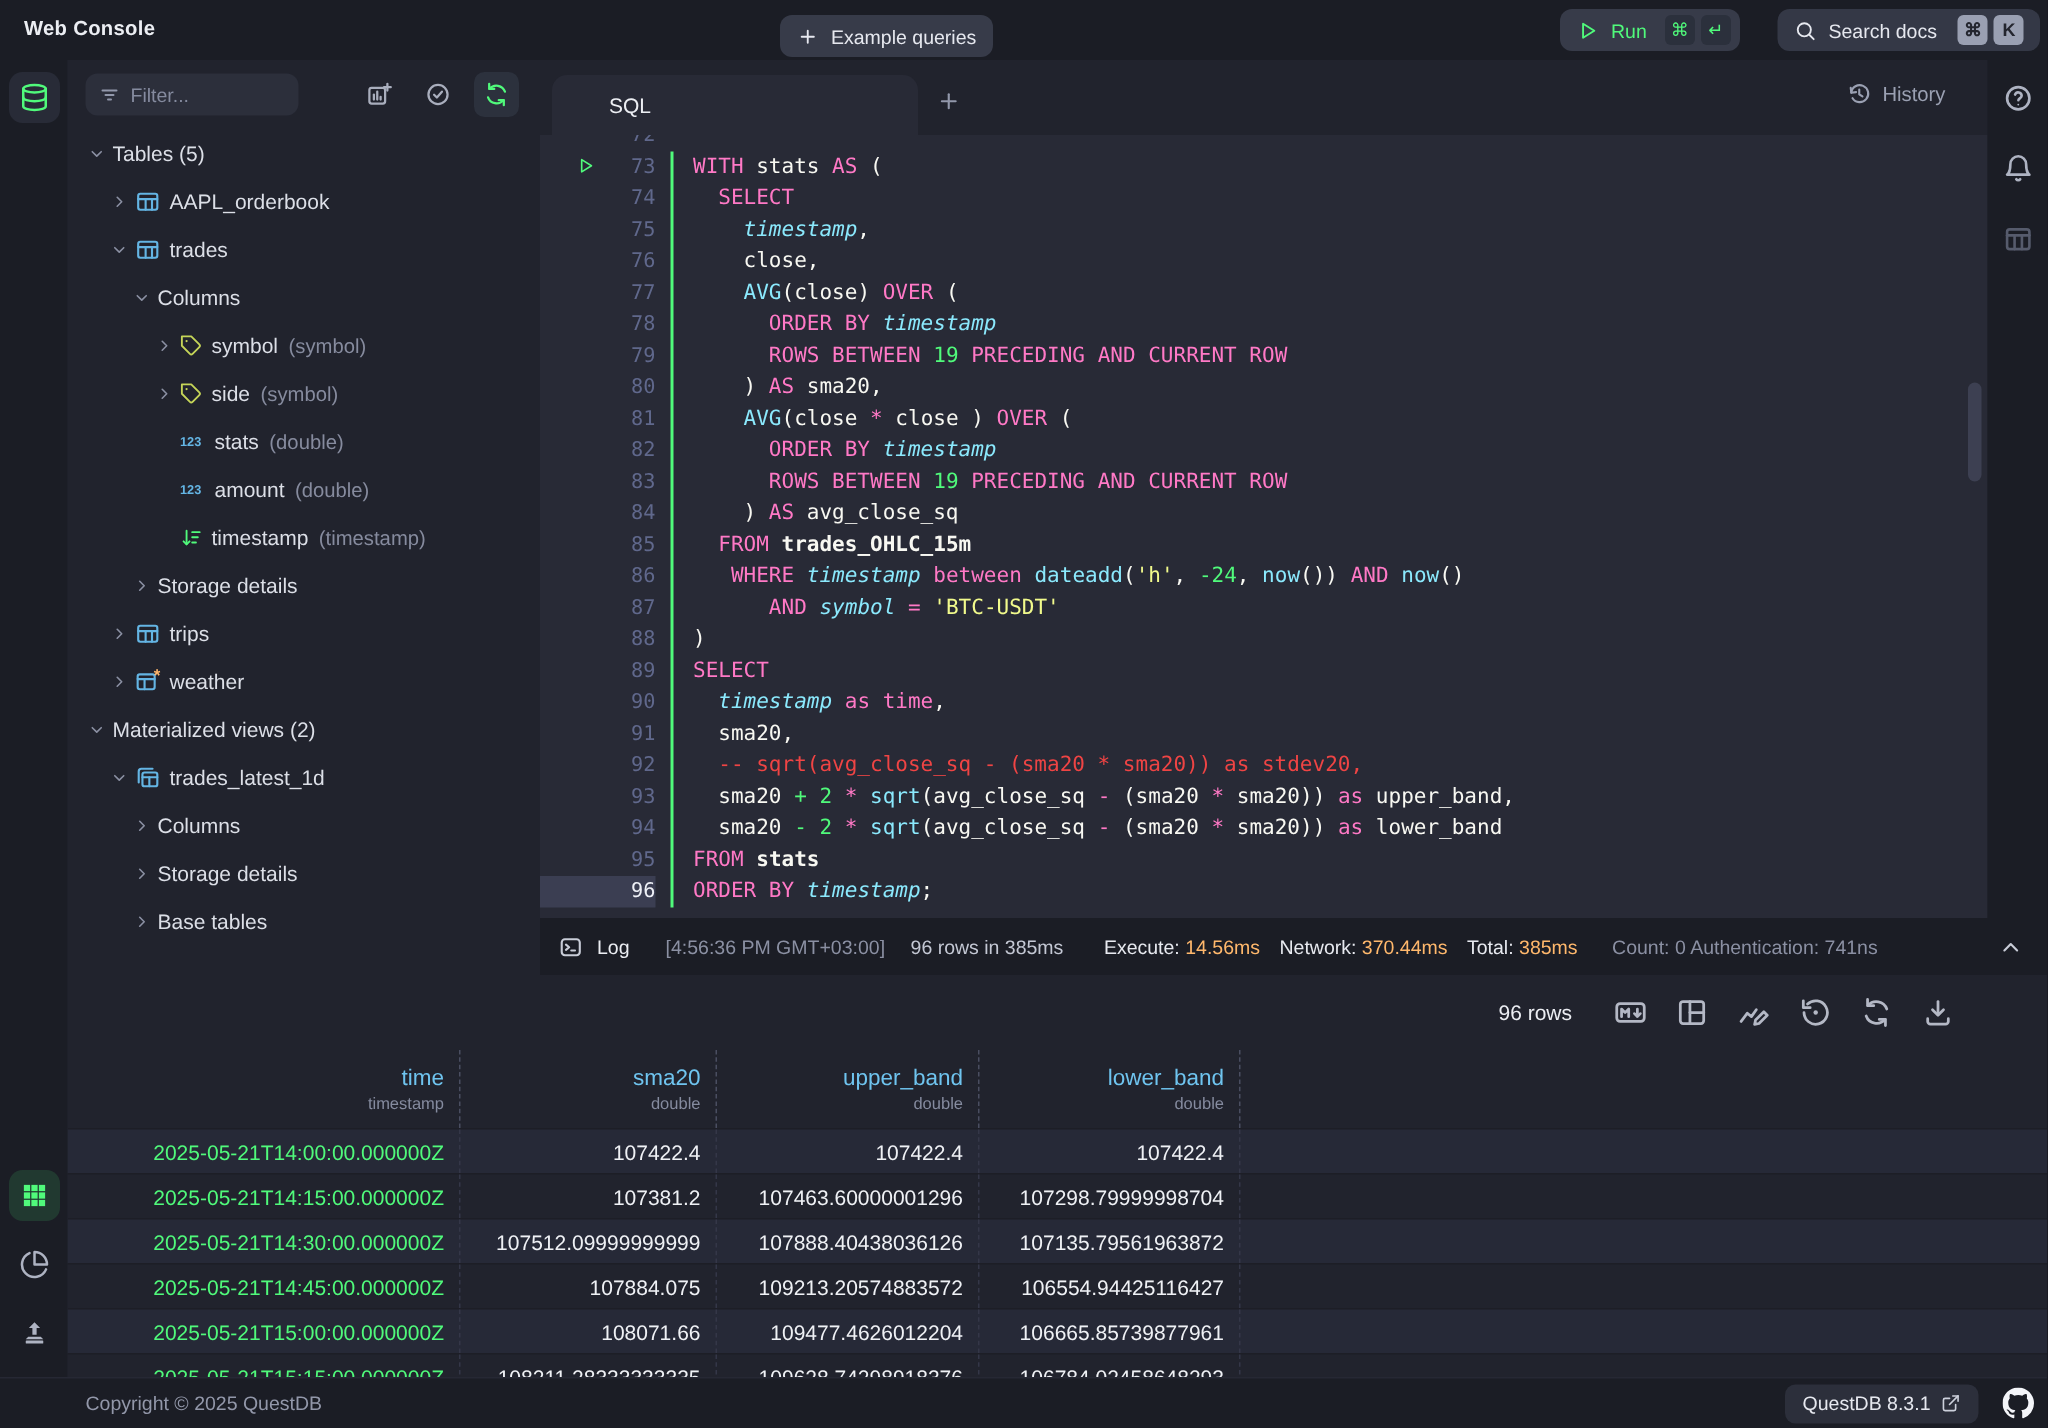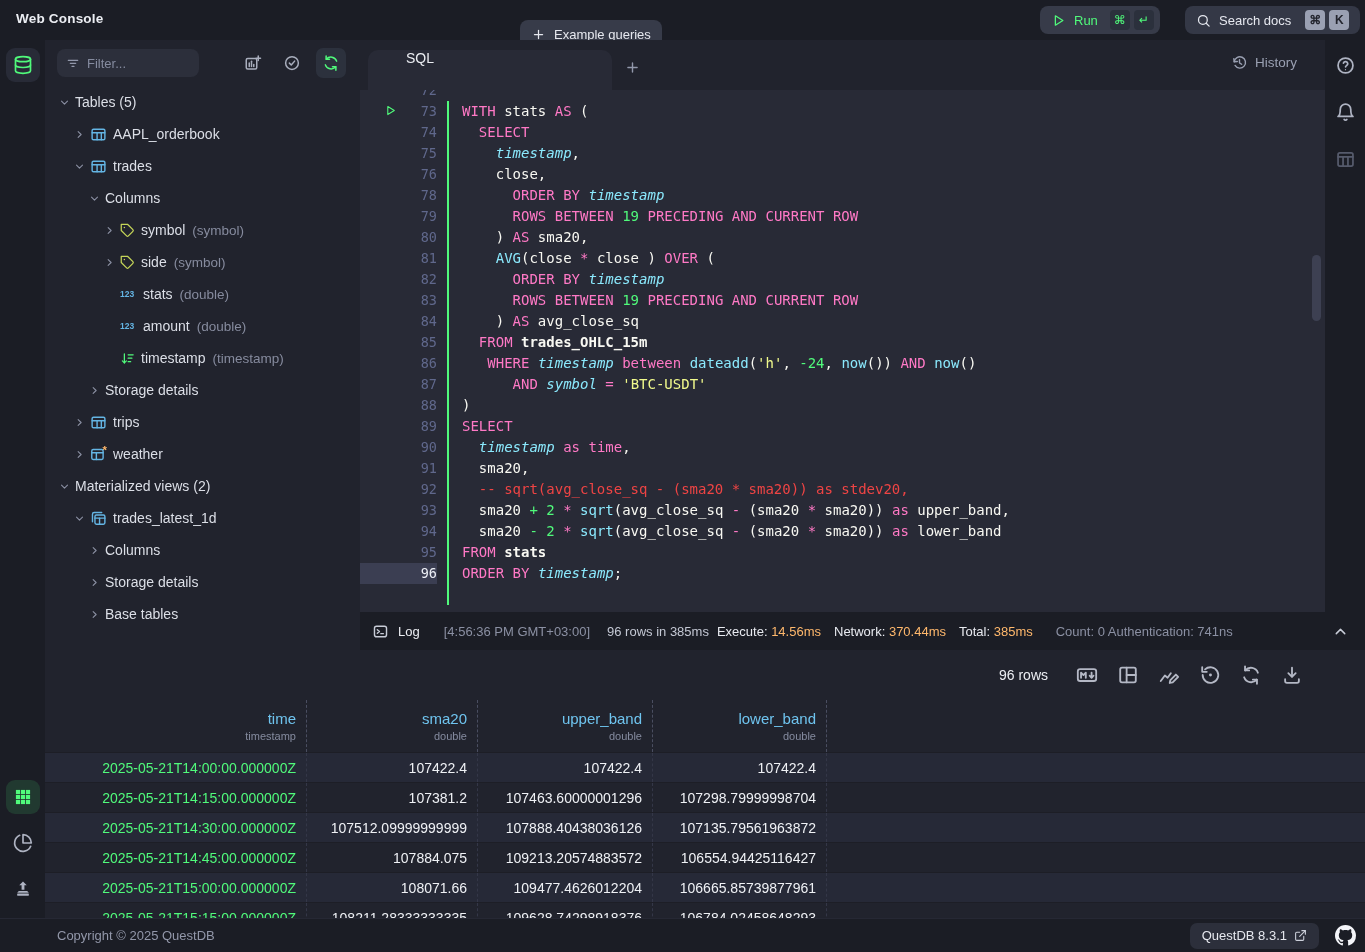--- a/index.html
+++ b/index.html
@@ -6,21 +6,21 @@
   body{width:1365px;height:952px;overflow:hidden;font-family:"Liberation Sans",sans-serif;}
   *{box-sizing:border-box;}
   .app{position:relative;width:1365px;height:952px;background:#21232d;overflow:hidden;}
   .icon{display:inline-flex;width:18px;height:18px;flex:none;}
   .icon svg{width:100%;height:100%;display:block;}
 
   
   #topbar{position:absolute;left:0;top:0;width:1365px;height:40px;background:#1b1d25;}
   .app-title{position:absolute;left:16px;top:11px;font-size:13.5px;font-weight:700;color:#eceef3;letter-spacing:.2px;}
   .tb-btn{display:flex;align-items:center;gap:8px;background:#373b49;border-radius:8px;height:28px;padding:0 11px;color:#e6e8ef;font-size:13px;cursor:pointer;}
-  #example-queries{position:absolute;left:520px;top:20px;}
+  #example-queries{position:absolute;left:520px;top:10px;}
   #run-btn{position:absolute;left:1040px;top:6px;color:#50fa7b;padding:0 6px 0 11px;}
   #search-docs{position:absolute;left:1185px;top:6px;background:#343846;}
   .key{display:inline-flex;align-items:center;justify-content:center;min-width:20px;height:20px;border-radius:4px;font-size:12px;padding:0 3px;}
   .key.green{background:#2b303c;color:#50fa7b;}
   .key.light{background:#9aa0b2;color:#23252e;font-weight:700;}
   #run-btn .keys{display:flex;gap:4px;margin-left:4px;}
   #search-docs .keys{display:flex;gap:4px;margin-left:6px;}
   .tb-btn .icon{width:15px;height:15px;}
 
   
@@ -50,21 +50,21 @@
   .chev-spacer{width:17px;flex:none;}
   .num-badge{width:17px;margin-right:6px;color:#64b5e4;font-size:8.5px;font-weight:700;display:inline-flex;align-items:center;letter-spacing:0;}
   .tree-label{color:#dcdfe7;}
   .tree-type{margin-left:7px;color:#868b9e;font-size:13.5px;}
   .icon.c-table{color:#64b5e4;}
   .icon.c-tag{color:#c5d558;width:15px;height:15px;}
   .icon.c-sort{color:#50fa7b;width:15px;height:15px;}
 
   
   #tabbar{position:absolute;left:360px;top:40px;width:965px;height:50px;background:#21232d;}
-  .sql-tab{position:absolute;left:8px;top:10px;width:244px;height:40px;background:#282a36;border-radius:10px 10px 0 0;display:flex;padding-left:38px;color:#eceef3;font-size:14px;cursor:pointer;}
+  .sql-tab{position:absolute;left:8px;top:10px;width:244px;height:40px;background:#282a36;border-radius:10px 10px 0 0;display:flex;align-items:center;padding-left:38px;color:#eceef3;font-size:14px;cursor:pointer;}
   .add-tab{position:absolute;left:264px;top:19px;width:17px;height:17px;color:#9298ab;cursor:pointer;}
   .history-btn{position:absolute;right:28px;top:14px;display:flex;align-items:center;gap:7px;color:#9aa0b2;font-size:13.5px;cursor:pointer;}
   .history-btn .icon{width:17px;height:17px;}
 
   #code{position:absolute;left:360px;top:90px;width:965px;height:522px;background:#282a36;overflow:hidden;font-family:"DejaVu Sans Mono",monospace;font-size:14px;}
   #code-lines{position:absolute;left:0;top:-10px;right:16px;}
   .code-line{display:flex;height:21px;line-height:21px;white-space:pre;}
   .gutter{width:77px;text-align:right;color:#60688c;flex:none;font-size:13.5px;}
   .code-line.active .gutter{background:#3b3e52;color:#eef0f6;}
   .line-text{padding-left:25px;}
@@ -85,21 +85,21 @@
   #right-rail .rail-btn{width:24px;height:24px;}
   #right-rail .rail-btn .icon{width:21px;height:21px;}
   #right-rail .rail-btn:nth-child(3){color:#565b6c;}
 
   
   #logbar{position:absolute;left:360px;top:612px;width:1005px;height:38px;background:#1b1d25;display:flex;align-items:center;font-size:13px;color:#8b90a3;padding:0 16px 0 12px;}
   #logbar .icon{width:17px;height:17px;color:#c9cdd8;}
   .log-label{color:#eceef3;margin-left:9px;}
   .log-ts{margin-left:24px;color:#8b90a3;}
   .log-summary{margin-left:17px;color:#c4c8d4;}
-  .log-metrics{margin-left:8px;display:flex;gap:13px;}
+  .log-metrics{margin-left:27px;display:flex;gap:13px;}
   .metric .m-label{color:#e8eaf0;}
   .metric .m-value{color:#ffb86c;}
   .log-extra{margin-left:23px;}
   .log-collapse{margin-left:auto;width:15px;height:15px;color:#b9bdc9;cursor:pointer;}
 
   
   #results-toolbar{position:absolute;left:45px;top:650px;width:1320px;height:50px;background:#21232d;display:flex;align-items:center;justify-content:flex-end;padding-right:62px;gap:19px;}
   .rows-count{color:#eceef3;font-size:14px;margin-right:9px;}
   .tool-btn{width:22px;height:22px;color:#b4b8c5;cursor:pointer;}
   .tool-btn .icon{width:22px;height:22px;}
@@ -489,20 +489,21 @@
         <svg viewBox="0 0 24 24" fill="none" stroke="currentColor" stroke-width="2" stroke-linecap="round" stroke-linejoin="round">
           <polygon points="7 4.5 19 12 7 19.5"></polygon>
         </svg>
       </span>
     <div id="code-lines" data-name="code-lines">
         <div class="code-line" data-name="code-line-72"><span class="gutter" data-name="line-number">72</span><span class="line-text" data-name="code-text"></span></div>
         <div class="code-line" data-name="code-line-73"><span class="gutter" data-name="line-number">73</span><span class="line-text" data-name="code-text"><span class="tk-kw">WITH</span><span class="tk-pl"> stats </span><span class="tk-kw">AS</span><span class="tk-pl"> (</span></span></div>
         <div class="code-line" data-name="code-line-74"><span class="gutter" data-name="line-number">74</span><span class="line-text" data-name="code-text"><span class="tk-pl">  </span><span class="tk-kw">SELECT</span></span></div>
         <div class="code-line" data-name="code-line-75"><span class="gutter" data-name="line-number">75</span><span class="line-text" data-name="code-text"><span class="tk-pl">    </span><span class="tk-var">timestamp</span><span class="tk-pl">,</span></span></div>
         <div class="code-line" data-name="code-line-76"><span class="gutter" data-name="line-number">76</span><span class="line-text" data-name="code-text"><span class="tk-pl">    close,</span></span></div>
+        <div class="code-line" data-name="code-line-77"><span class="gutter" data-name="line-number">77</span><span class="line-text" data-name="code-text"><span class="tk-pl">    </span><span class="tk-fn">AVG</span><span class="tk-pl">(close) </span><span class="tk-kw">OVER</span><span class="tk-pl"> (</span></span></div>
         <div class="code-line" data-name="code-line-78"><span class="gutter" data-name="line-number">78</span><span class="line-text" data-name="code-text"><span class="tk-pl">      </span><span class="tk-kw">ORDER BY</span><span class="tk-pl"> </span><span class="tk-var">timestamp</span></span></div>
         <div class="code-line" data-name="code-line-79"><span class="gutter" data-name="line-number">79</span><span class="line-text" data-name="code-text"><span class="tk-pl">      </span><span class="tk-kw">ROWS BETWEEN</span><span class="tk-pl"> </span><span class="tk-num">19</span><span class="tk-pl"> </span><span class="tk-kw">PRECEDING AND CURRENT ROW</span></span></div>
         <div class="code-line" data-name="code-line-80"><span class="gutter" data-name="line-number">80</span><span class="line-text" data-name="code-text"><span class="tk-pl">    ) </span><span class="tk-kw">AS</span><span class="tk-pl"> sma20,</span></span></div>
         <div class="code-line" data-name="code-line-81"><span class="gutter" data-name="line-number">81</span><span class="line-text" data-name="code-text"><span class="tk-pl">    </span><span class="tk-fn">AVG</span><span class="tk-pl">(close </span><span class="tk-kw">*</span><span class="tk-pl"> close ) </span><span class="tk-kw">OVER</span><span class="tk-pl"> (</span></span></div>
         <div class="code-line" data-name="code-line-82"><span class="gutter" data-name="line-number">82</span><span class="line-text" data-name="code-text"><span class="tk-pl">      </span><span class="tk-kw">ORDER BY</span><span class="tk-pl"> </span><span class="tk-var">timestamp</span></span></div>
         <div class="code-line" data-name="code-line-83"><span class="gutter" data-name="line-number">83</span><span class="line-text" data-name="code-text"><span class="tk-pl">      </span><span class="tk-kw">ROWS BETWEEN</span><span class="tk-pl"> </span><span class="tk-num">19</span><span class="tk-pl"> </span><span class="tk-kw">PRECEDING AND CURRENT ROW</span></span></div>
         <div class="code-line" data-name="code-line-84"><span class="gutter" data-name="line-number">84</span><span class="line-text" data-name="code-text"><span class="tk-pl">    ) </span><span class="tk-kw">AS</span><span class="tk-pl"> avg_close_sq</span></span></div>
         <div class="code-line" data-name="code-line-85"><span class="gutter" data-name="line-number">85</span><span class="line-text" data-name="code-text"><span class="tk-pl">  </span><span class="tk-kw">FROM</span><span class="tk-pl"> </span><span class="tk-bd">trades_OHLC_15m</span></span></div>
         <div class="code-line" data-name="code-line-86"><span class="gutter" data-name="line-number">86</span><span class="line-text" data-name="code-text"><span class="tk-pl">   </span><span class="tk-kw">WHERE</span><span class="tk-pl"> </span><span class="tk-var">timestamp</span><span class="tk-pl"> </span><span class="tk-kw">between</span><span class="tk-pl"> </span><span class="tk-fn">dateadd</span><span class="tk-pl">(</span><span class="tk-str">'h'</span><span class="tk-pl">, </span><span class="tk-num">-24</span><span class="tk-pl">, </span><span class="tk-fn">now</span><span class="tk-pl">()) </span><span class="tk-kw">AND</span><span class="tk-pl"> </span><span class="tk-fn">now</span><span class="tk-pl">()</span></span></div>
         <div class="code-line" data-name="code-line-87"><span class="gutter" data-name="line-number">87</span><span class="line-text" data-name="code-text"><span class="tk-pl">      </span><span class="tk-kw">AND</span><span class="tk-pl"> </span><span class="tk-var">symbol</span><span class="tk-pl"> </span><span class="tk-kw">=</span><span class="tk-pl"> </span><span class="tk-str">'BTC-USDT'</span></span></div>

